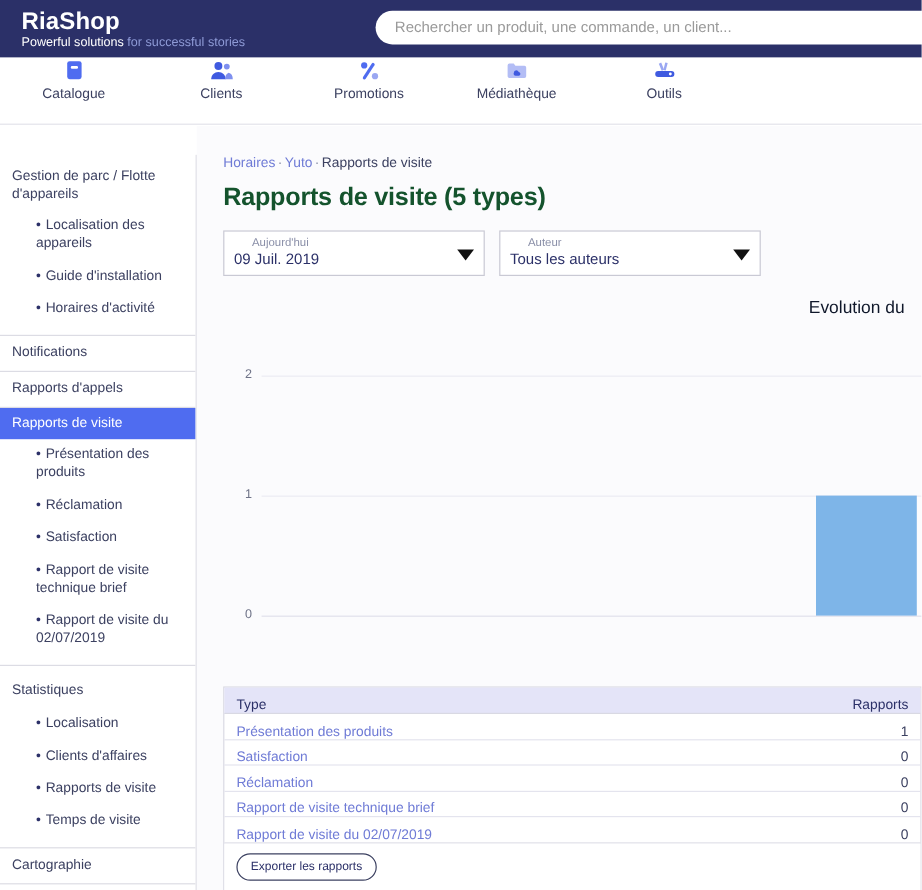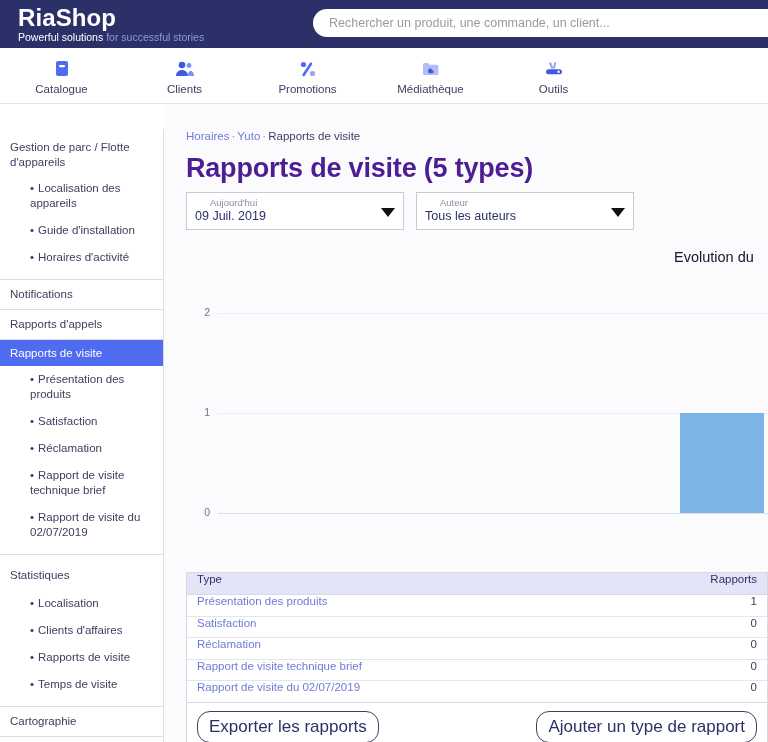--- a/index.html
+++ b/index.html
@@ -12,21 +12,21 @@
 
   
   .topbar {
     position: absolute; left: 0; top: 0;
     width: 768px; height: 48px;
     background: #2b3068;
     display: flex; align-items: center;
   }
   .brand { padding-left: 18px; line-height: 1; }
   .brand-name {
-    color: #ffffff; font-size: 24px; font-weight: bold;
+    color: #ffffff; font-size: 20px; font-weight: bold;
     letter-spacing: 0.1px; display: block; margin-bottom: 2px;
   }
   .brand-tag { font-size: 10.5px; display: block; }
   .brand-tag .w { color: #ffffff; }
   .brand-tag .b { color: #8e9ad6; }
 
   .searchwrap {
     position: absolute; left: 313px; top: 9px;
     width: 520px; height: 28px;
   }
@@ -45,21 +45,21 @@
   .navbar {
     position: absolute; left: 0; top: 48px;
     width: 768px; height: 56px;
     background: #ffffff;
     border-bottom: 1px solid #e3e3ea;
     display: flex;
   }
   .navitem {
     width: 123px; height: 56px;
     display: flex; flex-direction: column;
-    align-items: center; justify-content: center;
+    align-items: center; 
     gap: 3px; cursor: pointer;
     flex-shrink: 0;
   }
   .navitem .ico { height: 22px; display: flex; align-items: center; justify-content: center; }
   .navitem .lbl {
     font-size: 11.5px; color: #3c4161; white-space: nowrap;
   }
 
   
   .sidebar {
@@ -97,21 +97,21 @@
     overflow: hidden;
   }
   .breadcrumb {
     position: absolute; left: 22px; top: 25px;
     font-size: 11.5px; color: #3c4161;
   }
   .breadcrumb a { color: #6f7bd6; text-decoration: none; cursor: pointer; }
   .breadcrumb .sep { color: #8a8fa8; margin: 0 2px; }
   .page-title {
     position: absolute; left: 22px; top: 48px;
-    font-size: 27px; font-weight: bold; color: #4c1d95;
+    font-size: 21px; font-weight: bold; color: #14532d;
     letter-spacing: -0.2px;
     text-align: center;
   }
 
   
   .filters { position: absolute; left: 22px; top: 87px; display: flex; gap: 12px; }
   .filter {
     width: 218px; height: 38px;
     background: #ffffff; border: 1px solid #c9c9d4;
     position: relative; cursor: pointer;
@@ -153,41 +153,41 @@
     position: absolute;
     background: #7eb5e8;
   }
 
   
   .tablewrap {
     position: absolute; left: 22px; top: 467px;
     width: 582px; border: 1px solid #d9d9e3;
     background: #ffffff;
   }
-  .trow { display: flex; height: 21.5px; align-items: flex-start;
+  .trow { display: flex; height: 21.5px; align-items: flex-end;
           border-bottom: 1px solid #e4e4ee; }
   .trow.head {
     background: #e4e4f8; height: 22px;
     border-bottom: 1px solid #d9d9e3;
   }
   .trow.last { border-bottom: 1px solid #d9d9e3; }
   .tc-type { flex: 1; padding-left: 10px; font-size: 11.5px; }
   .tc-num { width: 90px; text-align: right; padding-right: 10px; font-size: 11.5px; }
   .trow.head .tc-type, .trow.head .tc-num { color: #2b3068; }
   .trow .tc-type { color: #6f7bd6; cursor: pointer; }
   .trow .tc-num { color: #3c4161; }
   .tfoot {
     display: flex; justify-content: space-between; align-items: center;
     padding: 8px 10px; background: #ffffff;
   }
   .btn {
     border: 1px solid #3c4161; border-radius: 13px;
     background: #ffffff; color: #2b3068;
     font-family: "Liberation Sans", sans-serif;
-    font-size: 17px; padding: 5px 11px; cursor: pointer;
+    font-size: 10px; padding: 5px 11px; cursor: pointer;
   }
 </style>
 </head>
 <body>
 
 <div class="topbar">
   <div class="brand">
     <span class="brand-name">RiaShop</span>
     <span class="brand-tag"><span class="w">Powerful solutions</span><span class="b"> for successful stories</span></span>
   </div>
@@ -273,22 +273,22 @@
     <div class="sb-head plain">Notifications</div>
   </div>
 
   <div class="sb-solo">
     <div class="sb-head plain">Rapports d'appels</div>
   </div>
 
   <div class="sb-group" style="padding-top:0;">
     <div class="sb-item-active">Rapports de visite</div>
     <div class="sb-sub"><span class="dot">•</span><span>Présentation des produits</span></div>
+    <div class="sb-sub"><span class="dot">•</span><span>Réclamation</span></div>
     <div class="sb-sub"><span class="dot">•</span><span>Satisfaction</span></div>
-    <div class="sb-sub"><span class="dot">•</span><span>Réclamation</span></div>
     <div class="sb-sub"><span class="dot">•</span><span>Rapport de visite technique brief</span></div>
     <div class="sb-sub"><span class="dot">•</span><span>Rapport de visite du 02/07/2019</span></div>
   </div>
 
   <div class="sb-group">
     <div class="sb-head plain">Statistiques</div>
     <div class="sb-sub"><span class="dot">•</span><span>Localisation</span></div>
     <div class="sb-sub"><span class="dot">•</span><span>Clients d'affaires</span></div>
     <div class="sb-sub"><span class="dot">•</span><span>Rapports de visite</span></div>
     <div class="sb-sub"><span class="dot">•</span><span>Temps de visite</span></div>
@@ -361,16 +361,15 @@
           <div class="tc-type">Rapport de visite technique brief</div>
           <div class="tc-num">0</div>
         </div>
         <div class="trow last">
           <div class="tc-type">Rapport de visite du 02/07/2019</div>
           <div class="tc-num">0</div>
         </div>
       </div>
     <div class="tfoot">
       <button class="btn">Exporter les rapports</button>
-      <button class="btn">Ajouter un type de rapport</button>
     </div>
   </div>
 </div>
 
 </body></html>

